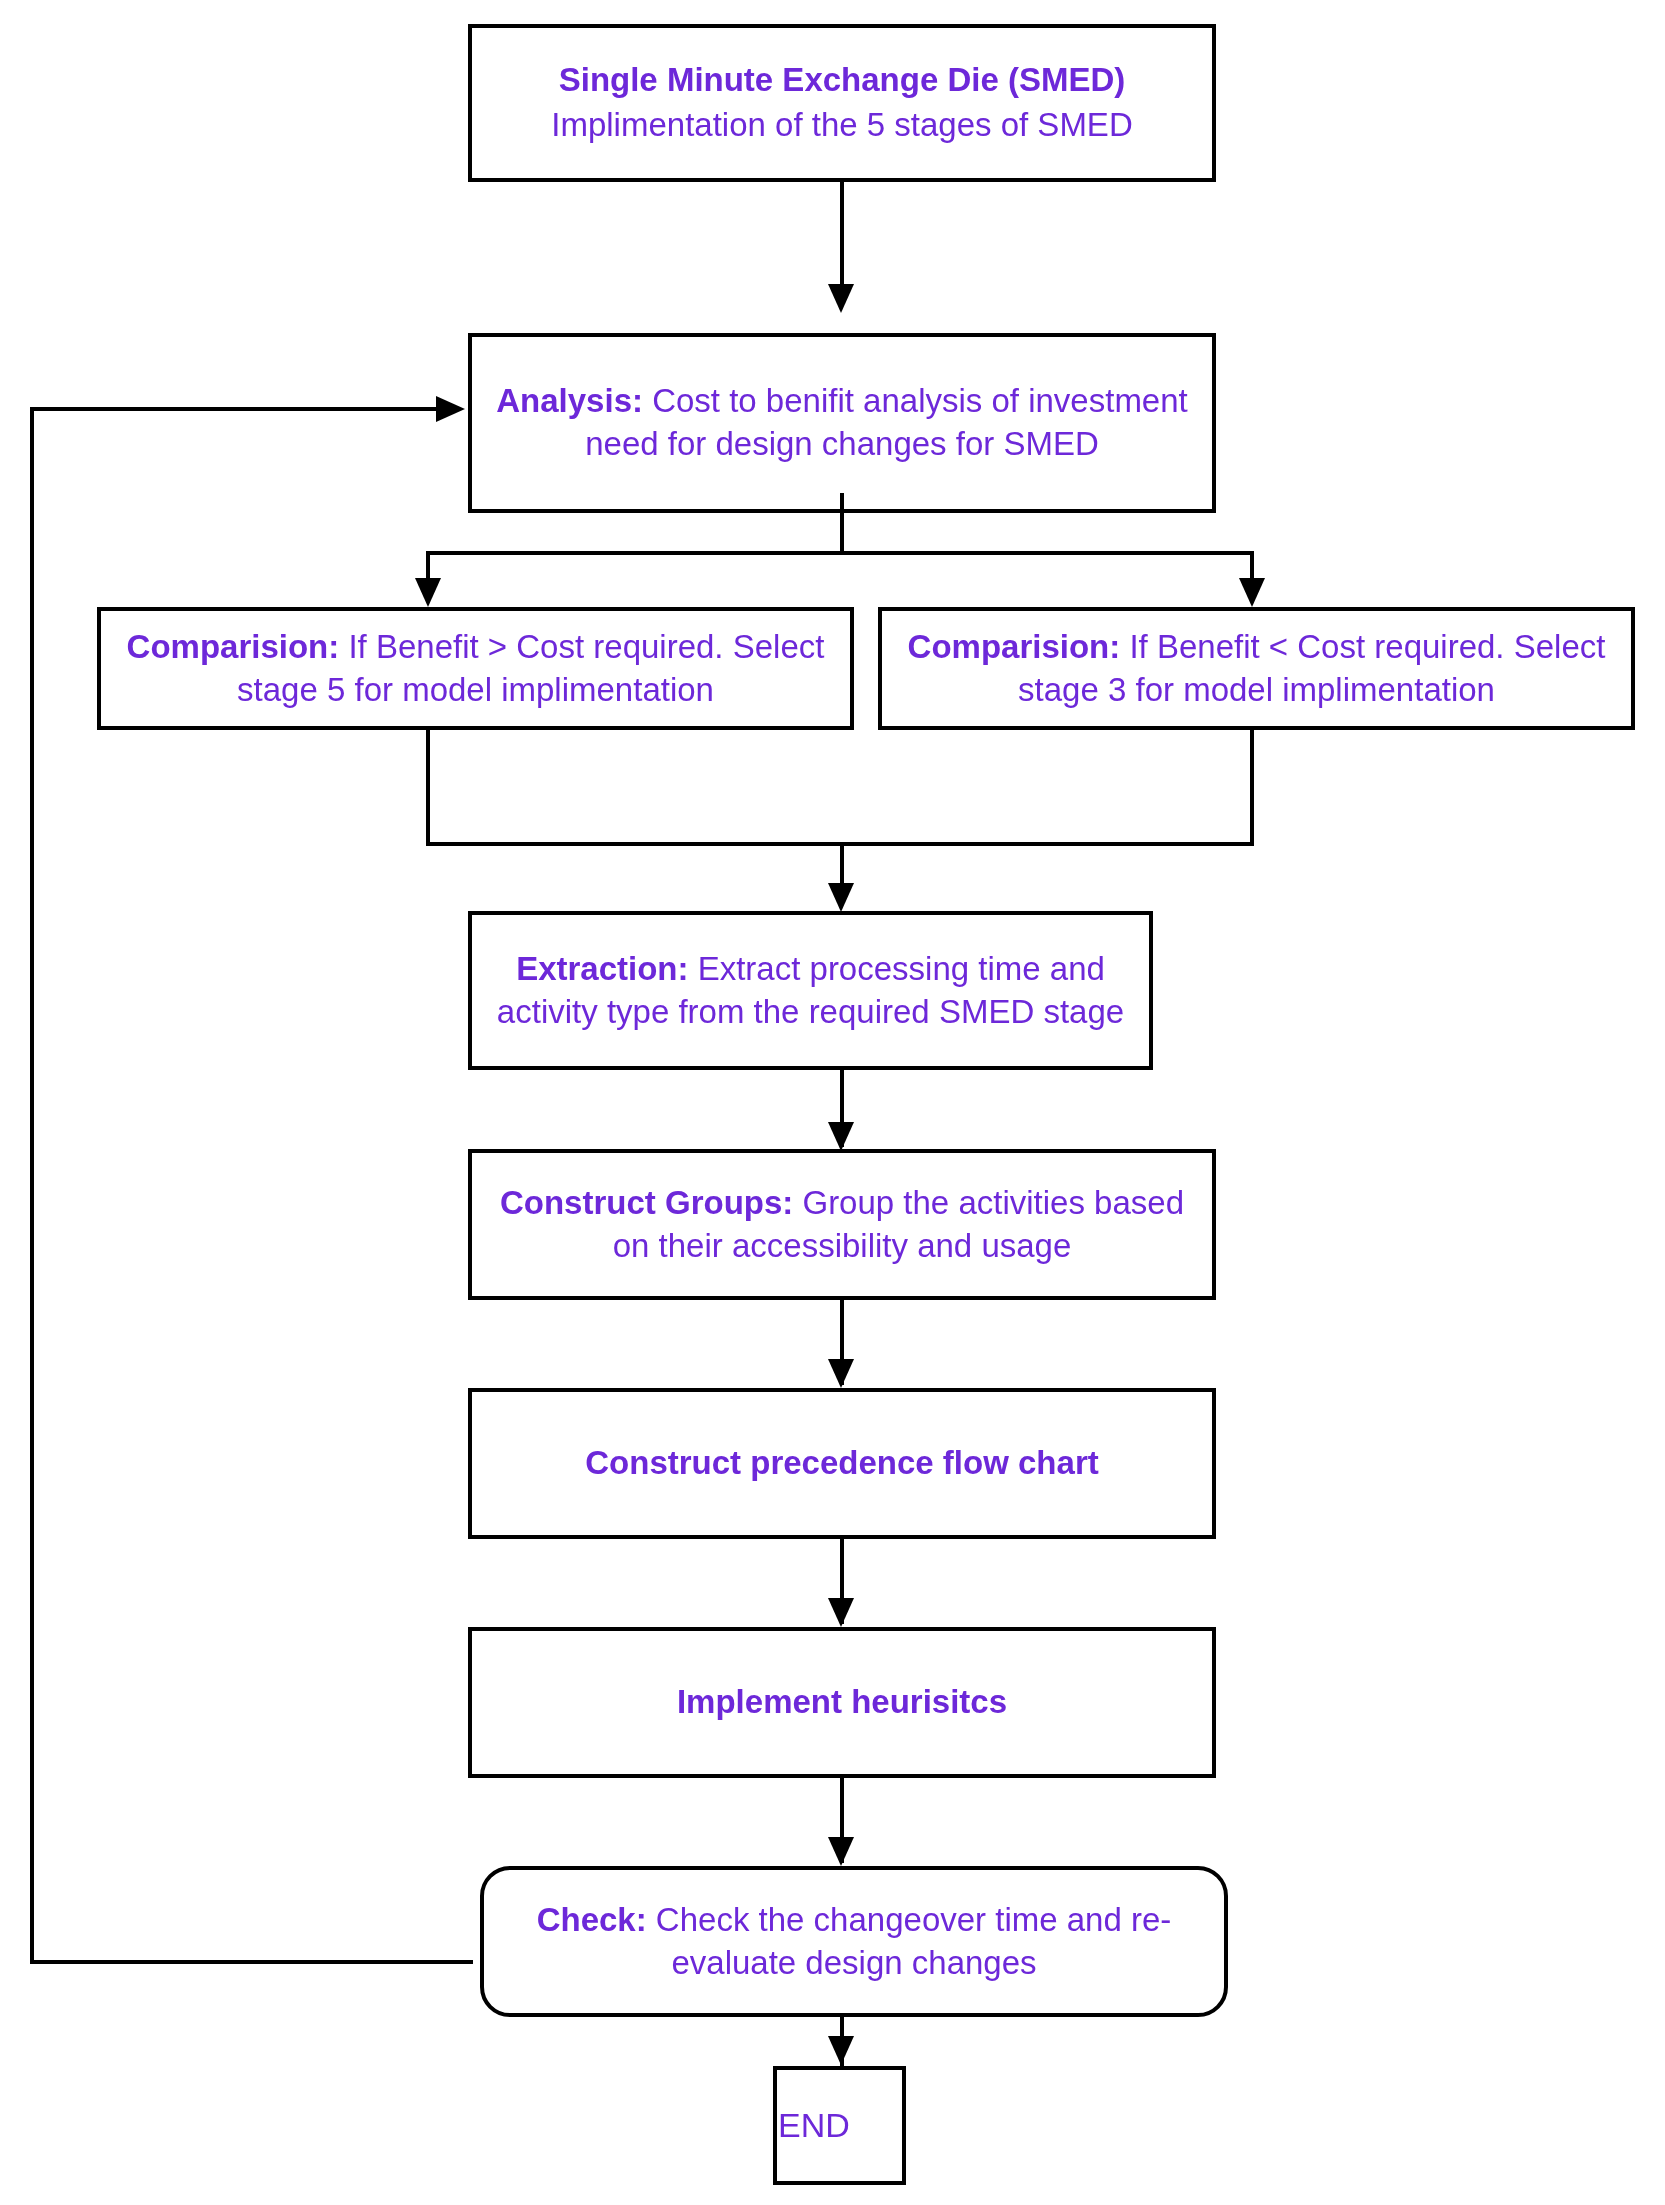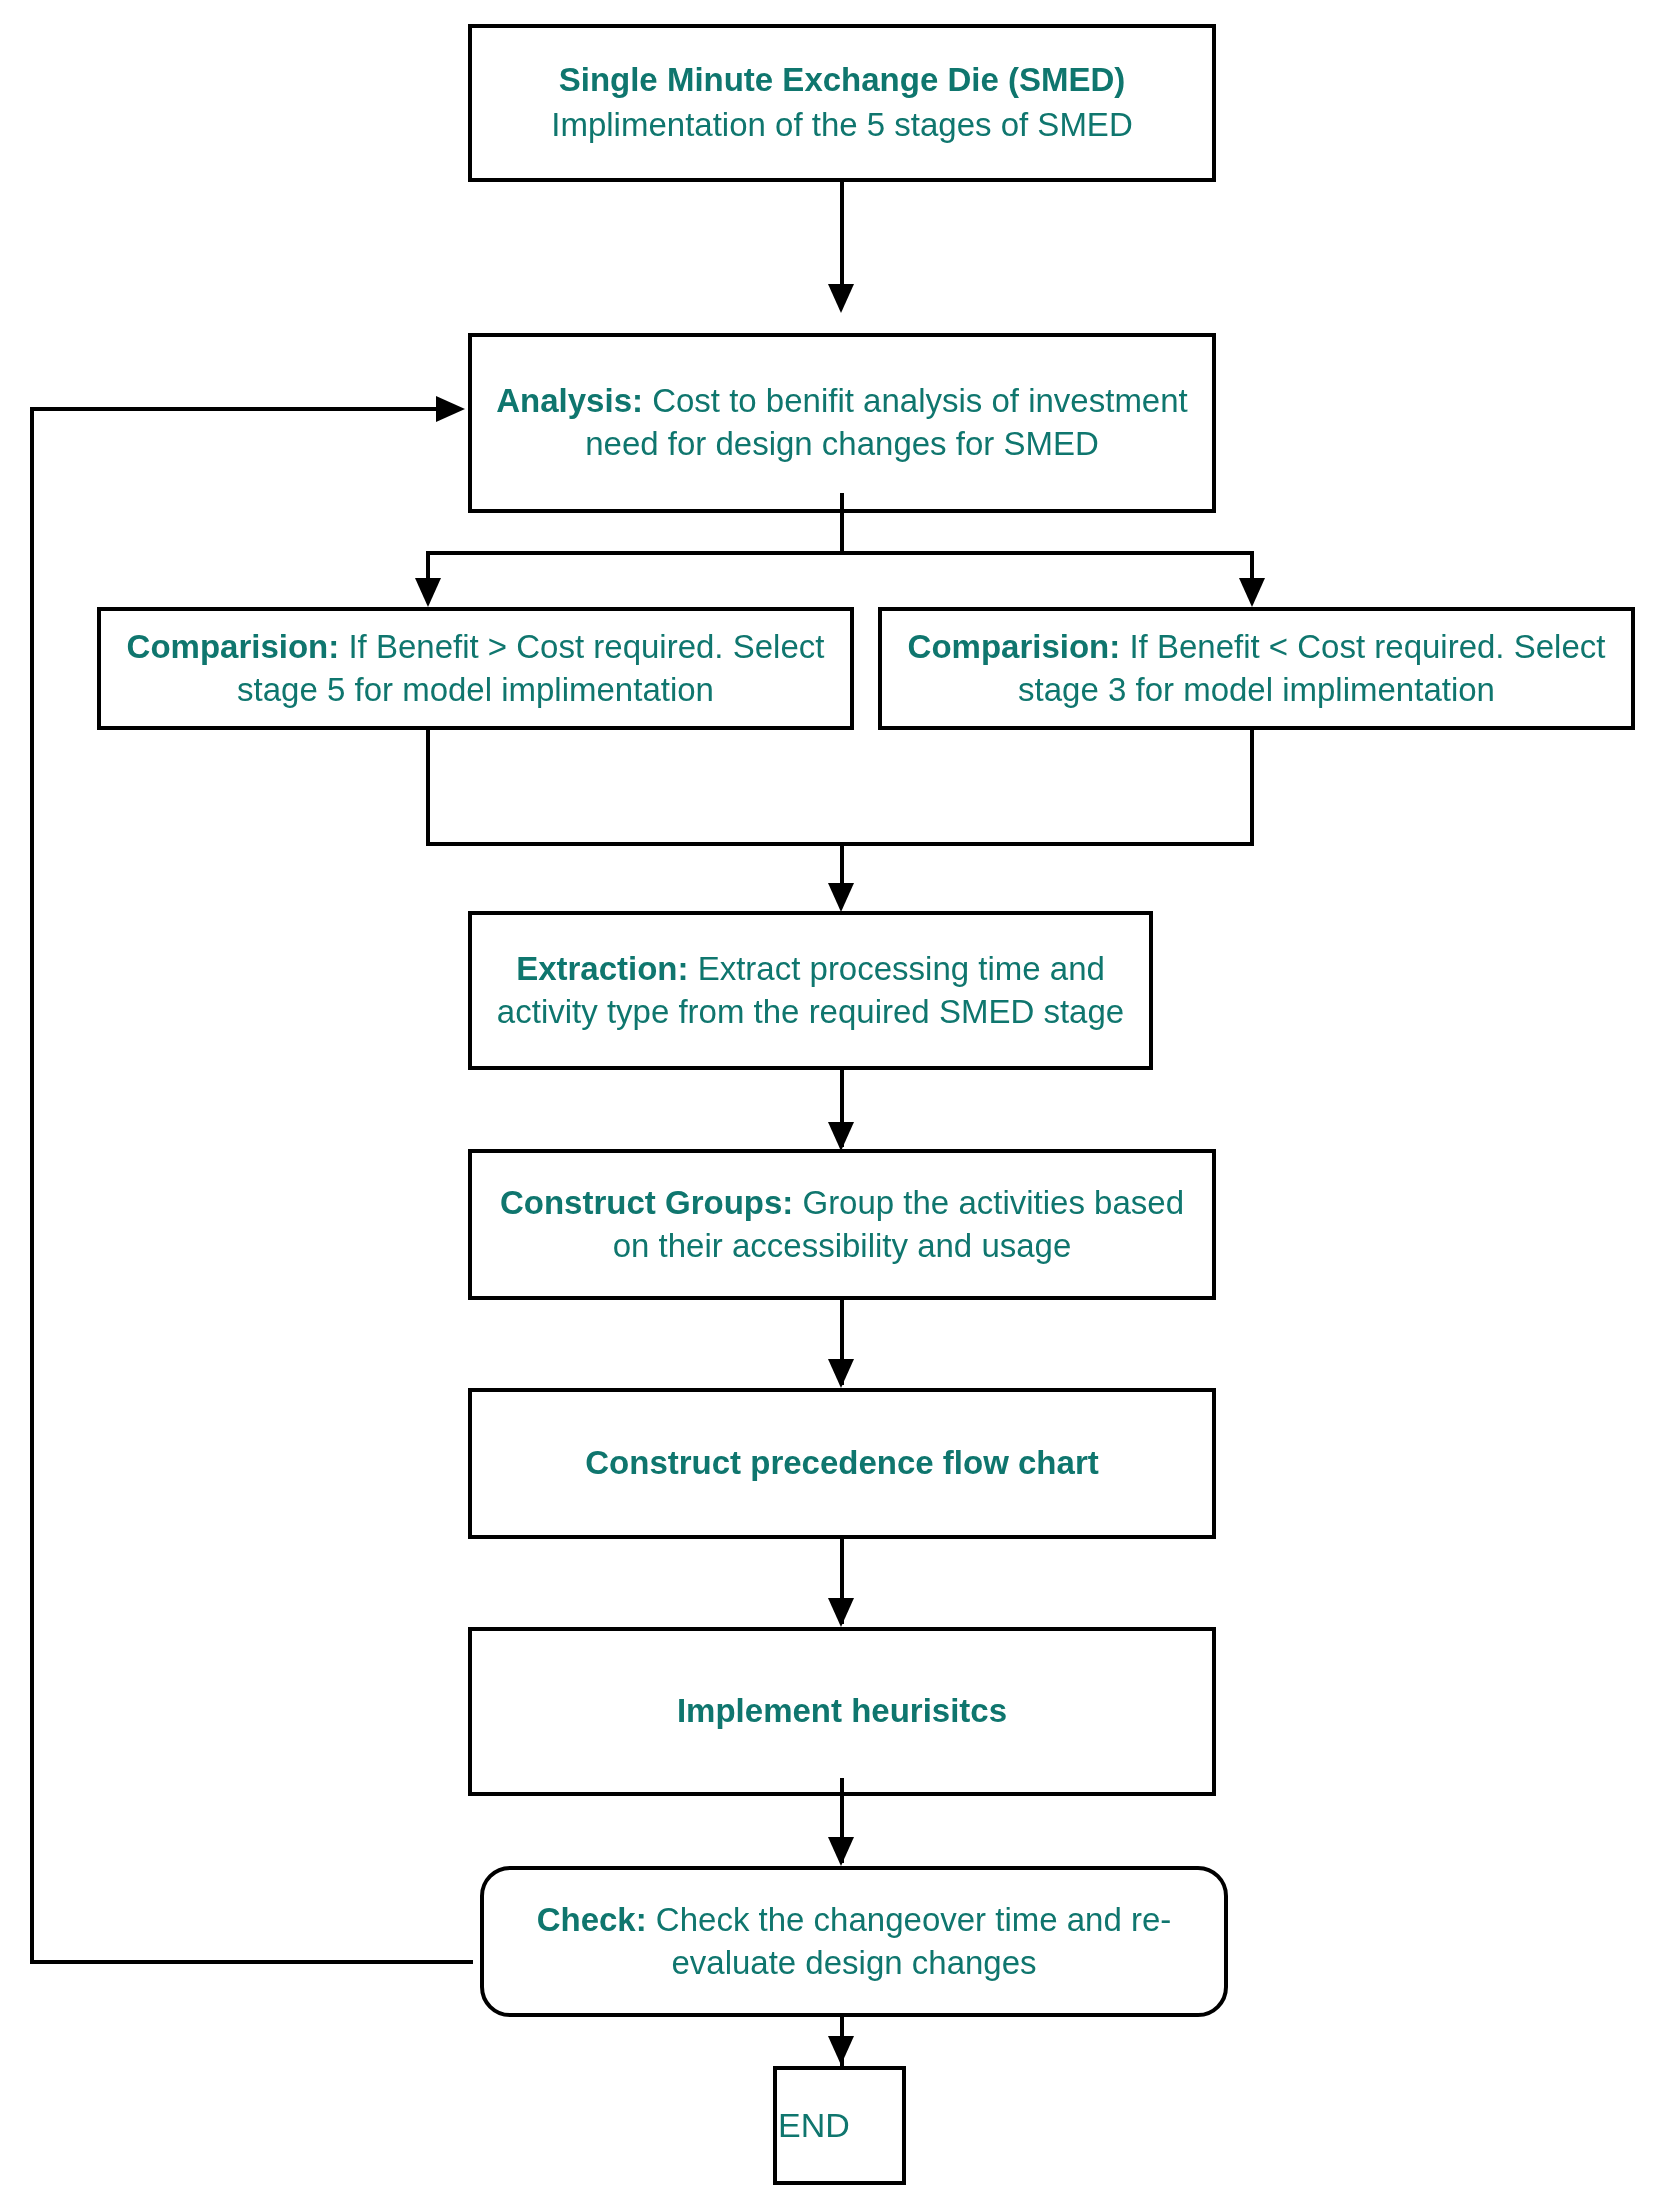--- a/index.html
+++ b/index.html
@@ -21,21 +21,21 @@
   
   .node {
     position: absolute;
     box-sizing: border-box;
     border: 4.4px solid #000000;
     background: #ffffff;
     display: flex;
     align-items: center;
     justify-content: center;
     text-align: center;
-    color: #0f766e;
+    color: #6d28d9;
     font-size: 33px;
     line-height: 1.30;
     padding: 3.8px 16.3px;
   }
   .node .txt {
     display: block;
     width: 100%;
   }
   .node b {
     font-weight: bold;
@@ -129,21 +129,21 @@
   <div class="conn vline" style="left:840px; top:1300px; height:85px;"></div>
   <div class="arrow-down" style="left:828px; top:1359px;"></div>
 
   <div class="node" style="left:468px; top:1388px; width:748px; height:151px;">
     <span class="txt"><b>Construct precedence flow chart</b></span>
   </div>
 
   <div class="conn vline" style="left:840px; top:1539px; height:85px;"></div>
   <div class="arrow-down" style="left:828px; top:1598px;"></div>
 
-  <div class="node" style="left:468px; top:1627px; width:748px; height:169px;">
+  <div class="node" style="left:468px; top:1627px; width:748px; height:151px;">
     <span class="txt"><b>Implement heurisitcs</b></span>
   </div>
 
   <div class="conn vline" style="left:840px; top:1778px; height:85px;"></div>
   <div class="arrow-down" style="left:828px; top:1837px;"></div>
 
   <div class="node" style="left:480px; top:1866px; width:748px; height:151px;border-radius:30px;">
     <span class="txt"><b>Check:</b><span> Check the changeover time and re-evaluate design changes</span></span>
   </div>
 

